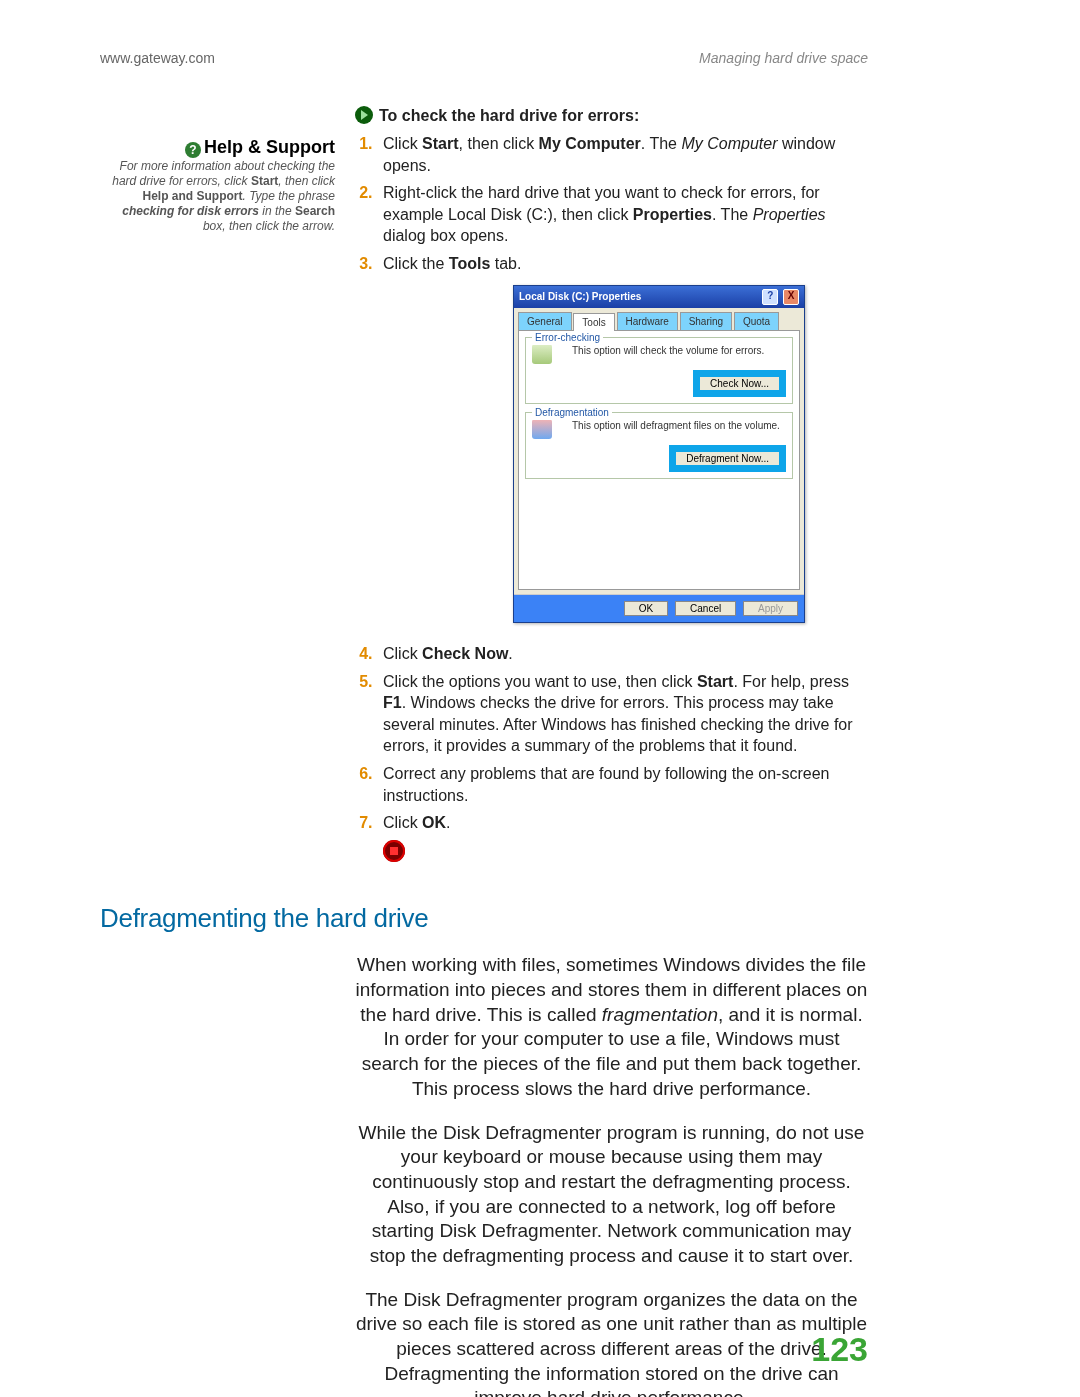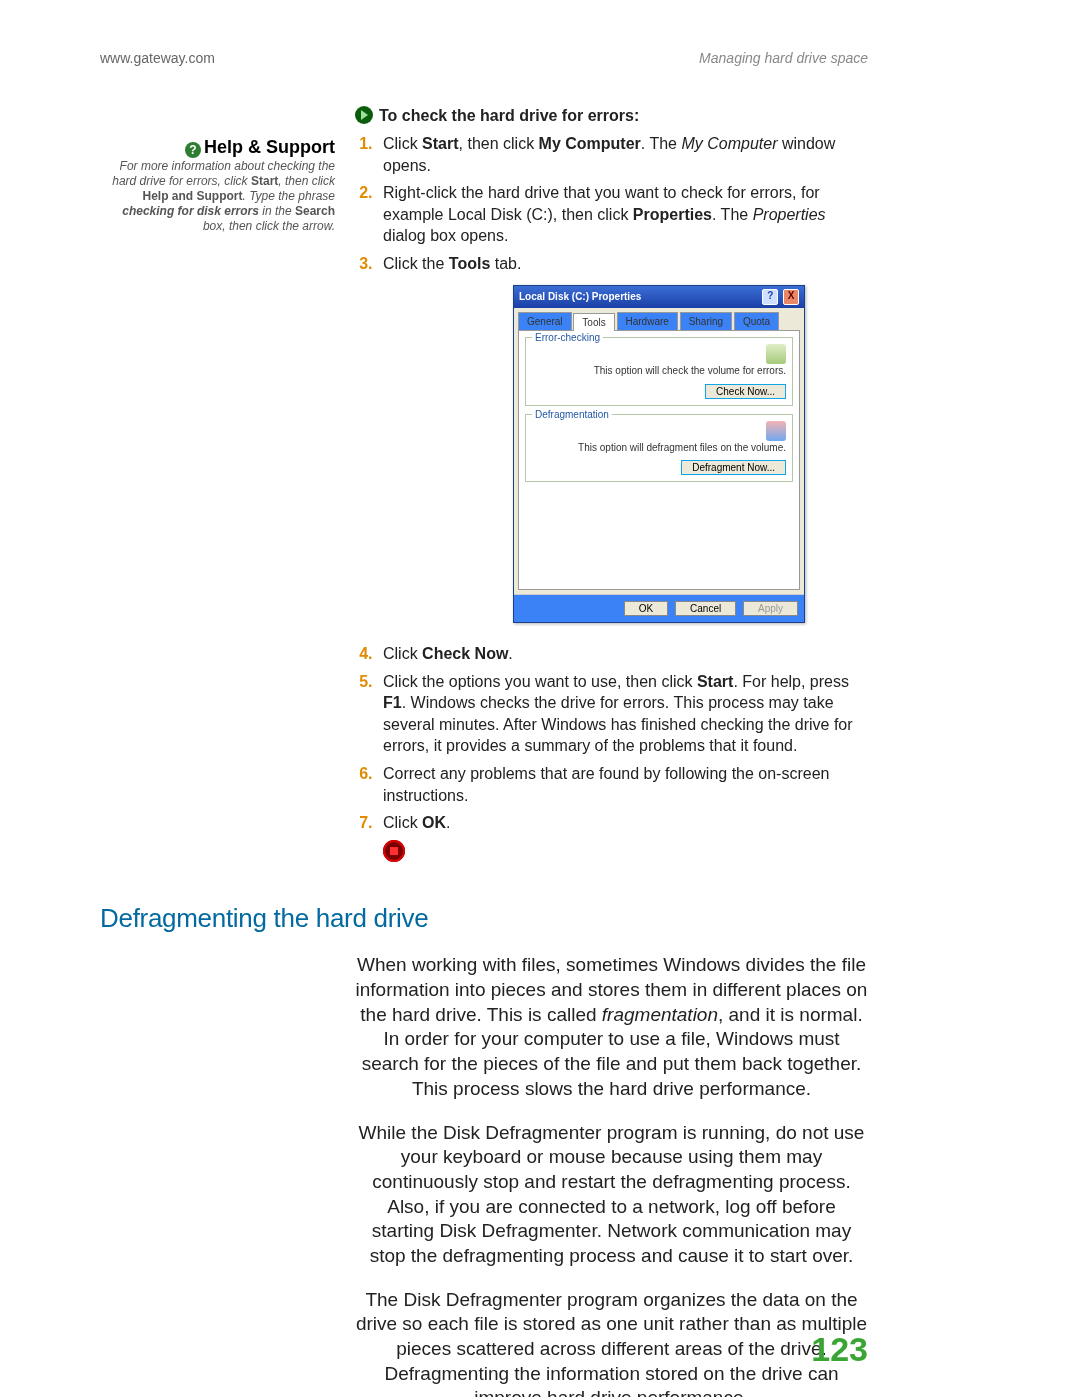--- a/index.html
+++ b/index.html
@@ -151,21 +151,21 @@
     background:#cfe0ff;
     color:#1a3fa6;
   }
   .dlg-title .ctrls .close{background:#e98866;color:#600;border-color:#fff;}
   .dlg-tabs { padding:4px 4px 0 4px; }
   .dlg-tabs .tab{
     display:inline-block;
     padding:2px 8px;
     border:1px solid #999;
     border-bottom:none;
-    background:#3b82f6;
+    background:#7dd3fc;
     margin-right:-1px;
     color:#333;
   }
   .dlg-tabs .tab.active{ background:#fff; position:relative; top:1px; }
   .dlg-body{
     background:#fff;
     border:1px solid #999;
     margin:0 4px 4px 4px;
     padding:6px;
     min-height:260px;
@@ -175,32 +175,32 @@
   .fieldset{
     border:1px solid #b5c7a8;
     padding:6px;
     margin-bottom:8px;
     position:relative;
   }
   .fieldset .legend{
     position:absolute;top:-7px;left:6px;
     background:#fff;padding:0 3px;color:#2358a6;font-size:10px;
   }
-  .fs-row{display:flex;align-items:flex-end;gap:0;flex-direction:column;}
+  .fs-row{display:flex;align-items:flex-start;gap:20px;}
   .fs-icon{
     width:20px;height:20px;flex:0 0 20px;
     background:linear-gradient(#dfefc8,#a6c97a);
     border-radius:3px;
   }
   .fs-icon.defrag{background:linear-gradient(#f5b3b3,#6fa8ef);}
   .fs-text{flex:1;color:#333;}
   .fs-btn{
     display:block;
     margin:6px 0 0 auto;
-    border:1px solid #0ea5e9;
+    border:7px solid #0ea5e9;
     background:#ece9d8;
     padding:1px 10px;
     font-size:10px;
   }
   .dlg-footer{
     text-align:right;padding:6px;border-top:1px solid #ccc;
     background:#3b82f6;
   }
   .dlg-footer button{
     border:1px solid #888;background:#ece9d8;

